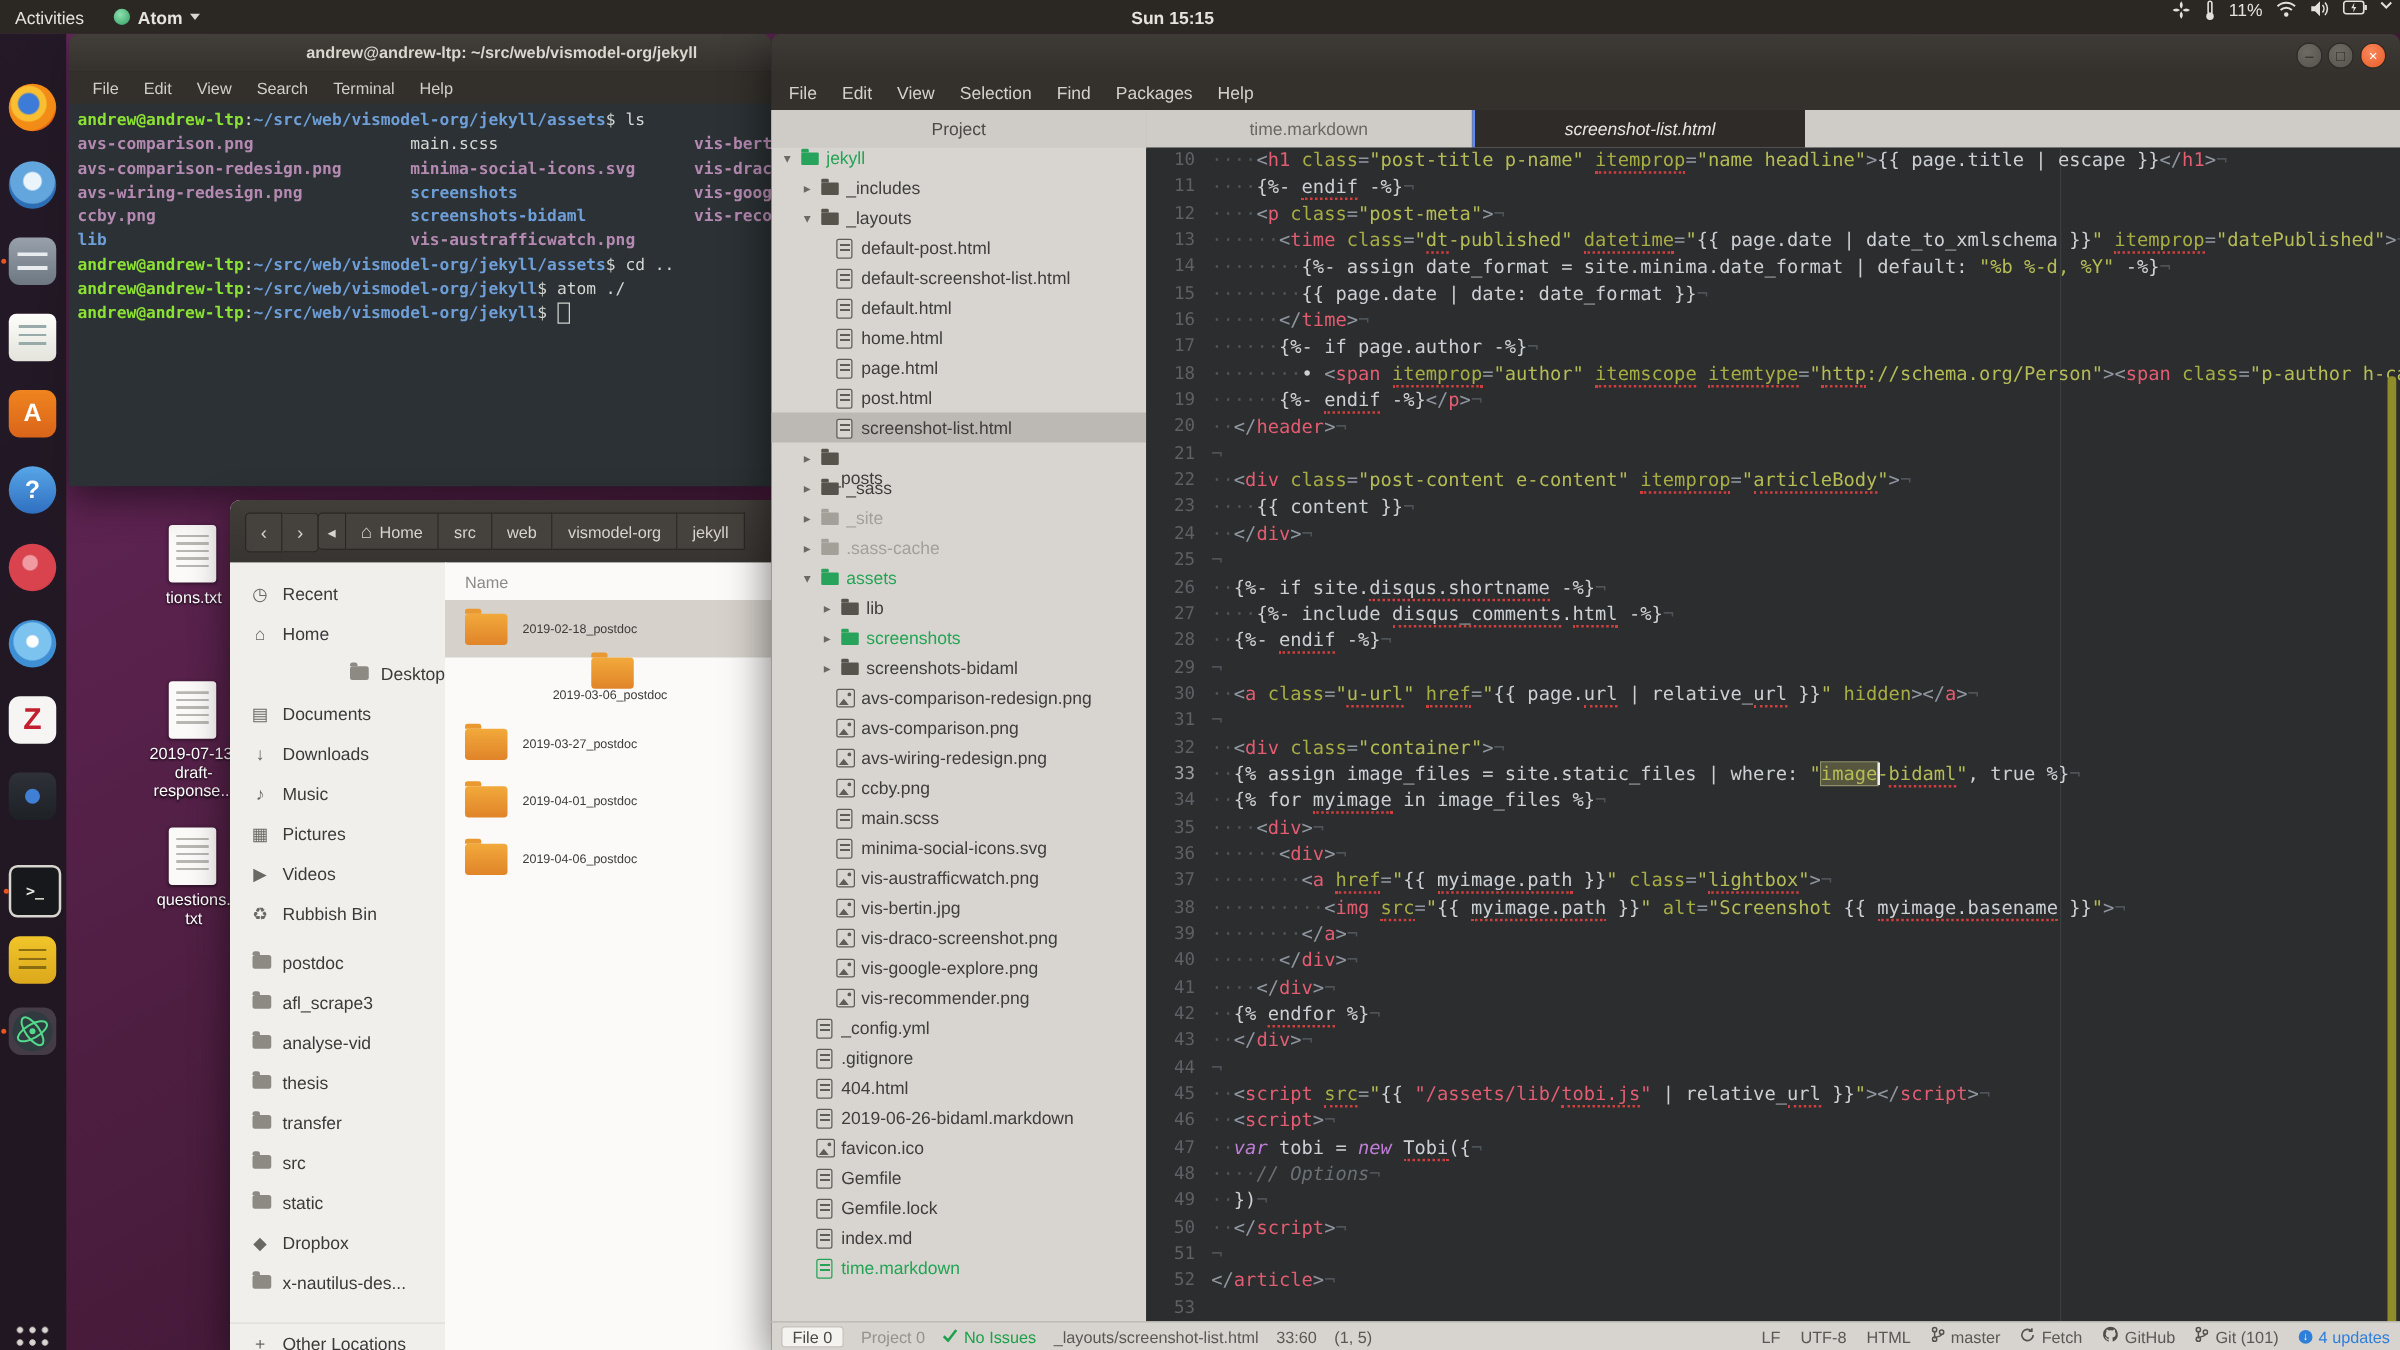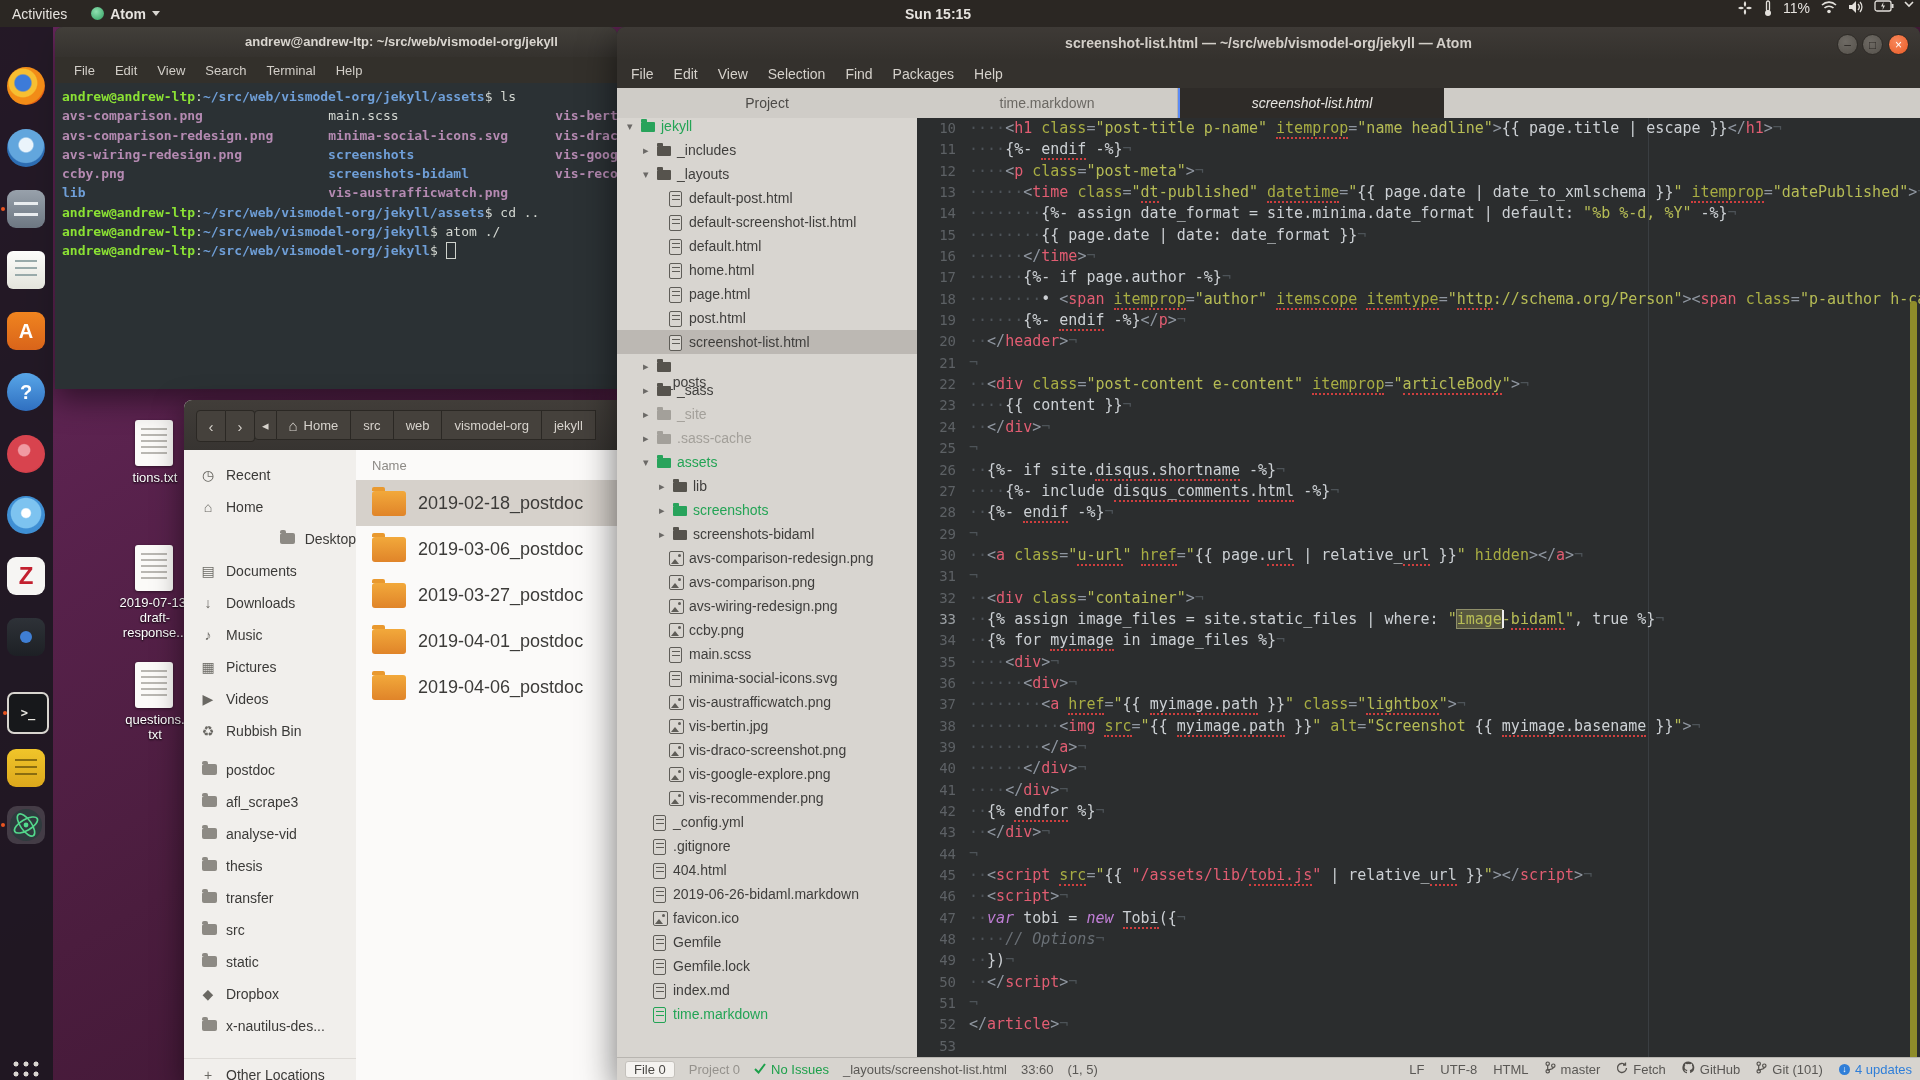--- a/index.html
+++ b/index.html
@@ -70,21 +70,21 @@
         display:flex;align-items:center;padding:0 12px;gap:6px;white-space:nowrap}
   .pseg:first-child{border-left:1px solid #2b2824;border-radius:4px 0 0 4px;padding:0 7px}
   #files .sidebar{position:absolute;left:0;top:50px;width:172px;bottom:0;background:#f1efec;border-right:1px solid #d5d2ce}
   .sb-row{position:absolute;left:0;width:172px;height:32px;display:flex;align-items:center;color:#3b3a38;font-size:14px}
   .sb-ic{width:20px;margin-left:14px;margin-right:8px;color:#6a6863;font-size:14px;text-align:center;flex:none}
   .mini-folder{display:inline-block;width:15px;height:11px;background:#8d8a84;border-radius:2px;position:relative;margin-left:2px}
   .mini-folder::before{content:"";position:absolute;left:0;top:-3px;width:6px;height:3px;background:#8d8a84;border-radius:2px 2px 0 0}
   .sb-sep{border-top:1px solid #dedbd7}
   #files .list{position:absolute;left:172px;top:50px;right:0;bottom:0;background:#fbfaf9}
   .list-head{height:30px;border-bottom:1px solid #e8e6e3;color:#8d8a86;font-size:13px;display:flex;align-items:center;padding-left:16px}
-  .frow{position:absolute;left:0;right:0;height:46px;display:flex;align-items:center;color:#3c3b39;font-size:18px}
+  .frow{position:absolute;left:0;right:0;height:46px;display:flex;align-items:center;color:#3c3b39;font-size:10px}
   .frow.sel{background:#d6d1cb}
   .big-folder{width:34px;height:25px;background:linear-gradient(#f2a93b,#e08429);border-radius:3px;position:relative;margin:0 12px 0 16px;flex:none}
   .big-folder::before{content:"";position:absolute;left:0;top:-4px;width:13px;height:4px;background:#e9992f;border-radius:2px 2px 0 0}
   
   #atom{left:617px;top:27px;width:1303px;height:1053px;border-radius:8px 8px 0 0;box-shadow:0 12px 36px rgba(0,0,0,.55);z-index:30;overflow:hidden;background:#2b2d2e}
   #atom .titlebar{position:absolute;left:0;top:0;right:0;height:33px;background:linear-gradient(#3e3a36,#34312d);border-bottom:1px solid #262421}
   #atom .title{position:absolute;left:0;right:0;top:8px;text-align:center;font-size:14px;font-weight:bold;color:#d3cfc9}
   .winbtn{position:absolute;top:7px;width:19px;height:19px;border-radius:50%;background:radial-gradient(circle at 40% 35%,#6e6a64,#55514b);
           color:#2c2925;font-size:12px;display:flex;align-items:center;justify-content:center;border:1px solid #2e2b27}
   .winbtn.close{background:radial-gradient(circle at 40% 35%,#f8885c,#e95b25);color:#fff}
@@ -381,21 +381,21 @@
         <span>Other Locations</span>
       </div>
     </div>
   <div class="list">
     <div class="list-head">Name</div>
     <div id="file-rows">
         <div class="frow sel" style="top: 30px;">
           <span class="big-folder"></span>
           <span>2019-02-18_postdoc</span>
         </div>
-        <div class="frow" style="top: 76px;">
+        <div class="frow" style="top: 76px; flex-direction: column;">
           <span class="big-folder"></span>
           <span>2019-03-06_postdoc</span>
         </div>
         <div class="frow" style="top: 122px;">
           <span class="big-folder"></span>
           <span>2019-03-27_postdoc</span>
         </div>
         <div class="frow" style="top: 168px; text-align: center;">
           <span class="big-folder"></span>
           <span>2019-04-01_postdoc</span>
@@ -403,21 +403,20 @@
         <div class="frow" style="top: 214px; align-items: center;">
           <span class="big-folder"></span>
           <span>2019-04-06_postdoc</span>
         </div>
       </div>
   </div>
 </div>
 
 <div id="atom" class="abs">
   <div class="titlebar">
-    <div class="title">screenshot-list.html — ~/src/web/vismodel-org/jekyll — Atom</div>
     <div class="winbtn" style="right:62px">–</div>
     <div class="winbtn" style="right:37px">□</div>
     <div class="winbtn close" style="right:11px">×</div>
   </div>
   <div class="menubar" id="atom-menu">
       <span>File</span>
       <span>Edit</span>
       <span>View</span>
       <span>Selection</span>
       <span>Find</span>

